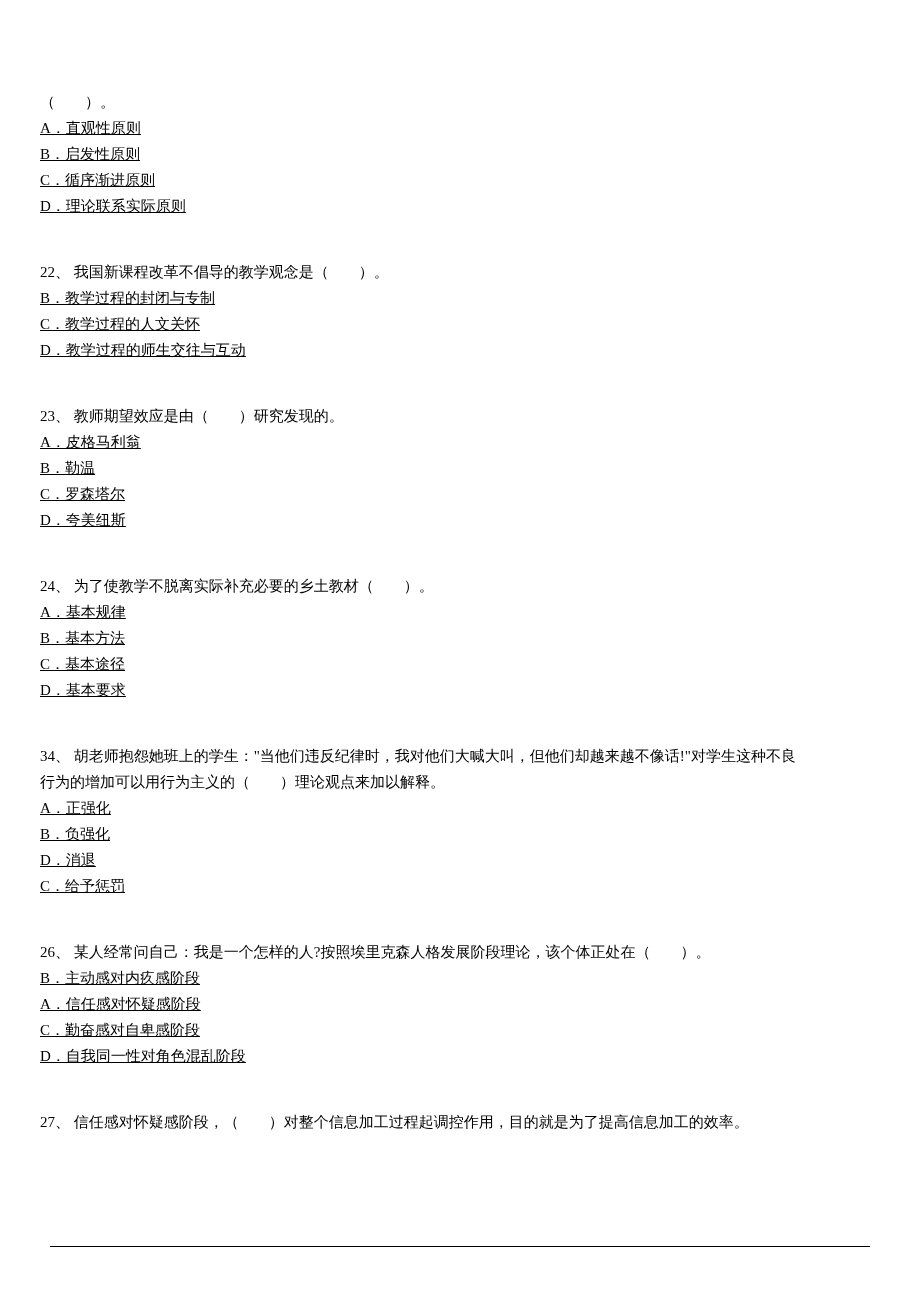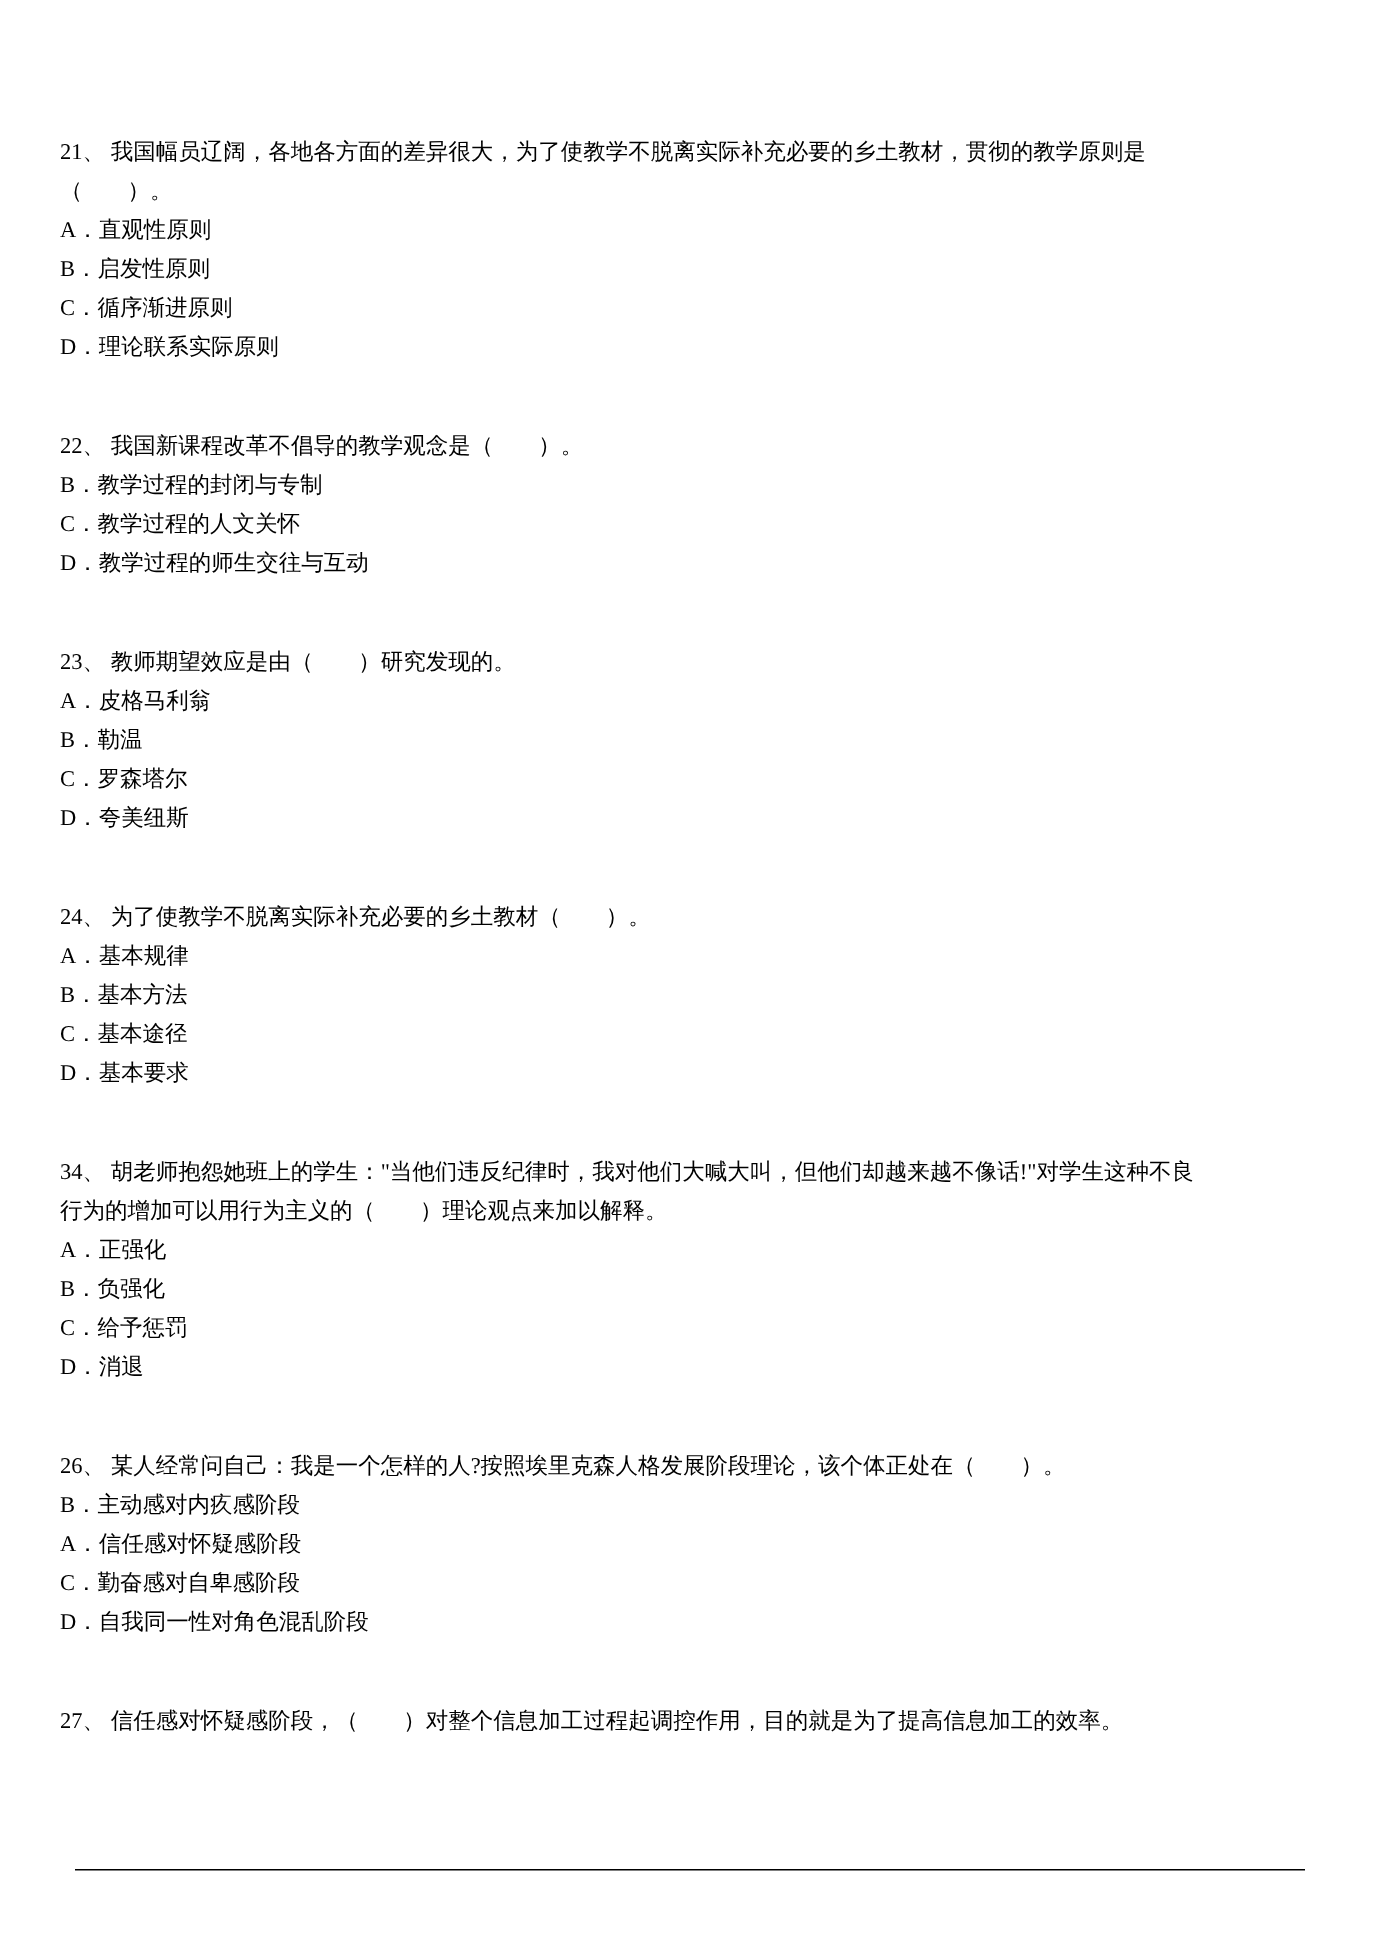--- a/index.html
+++ b/index.html
@@ -19,37 +19,34 @@
       position: relative;
     }
     .question-block {
       margin-bottom: 42px;
     }
     .question-text {
       margin-bottom: 2px;
     }
     .option {
       margin-bottom: 2px;
+      text-decoration: underline;
     }
     .footer-line {
       position: absolute;
       bottom: 55px;
       left: 50px;
       right: 50px;
       border-top: 1px solid #000;
     }
   </style>
 </head>
 <body>
 
 <div class="question-block">
-  <div class="question-text">
-    <span>21、</span>
-    <span>我国幅员辽阔，各地各方面的差异很大，为了使教学不脱离实际补充必要的乡土教材，贯彻的教学原则是</span>
-  </div>
   <div class="question-text">（　　）。</div>
   <div class="option">A．直观性原则</div>
   <div class="option">B．启发性原则</div>
   <div class="option">C．循序渐进原则</div>
   <div class="option">D．理论联系实际原则</div>
 </div>
 
 <div class="question-block">
   <div class="question-text">
     <span>22、</span>
@@ -83,22 +80,22 @@
 </div>
 
 <div class="question-block">
   <div class="question-text">
     <span>34、</span>
     <span>胡老师抱怨她班上的学生："当他们违反纪律时，我对他们大喊大叫，但他们却越来越不像话!"对学生这种不良</span>
   </div>
   <div class="question-text">行为的增加可以用行为主义的（　　）理论观点来加以解释。</div>
   <div class="option">A．正强化</div>
   <div class="option">B．负强化</div>
+  <div class="option">D．消退</div>
   <div class="option">C．给予惩罚</div>
-  <div class="option">D．消退</div>
 </div>
 
 <div class="question-block">
   <div class="question-text">
     <span>26、</span>
     <span>某人经常问自己：我是一个怎样的人?按照埃里克森人格发展阶段理论，该个体正处在（　　）。</span>
   </div>
   <div class="option">B．主动感对内疚感阶段</div>
   <div class="option">A．信任感对怀疑感阶段</div>
   <div class="option">C．勤奋感对自卑感阶段</div>

